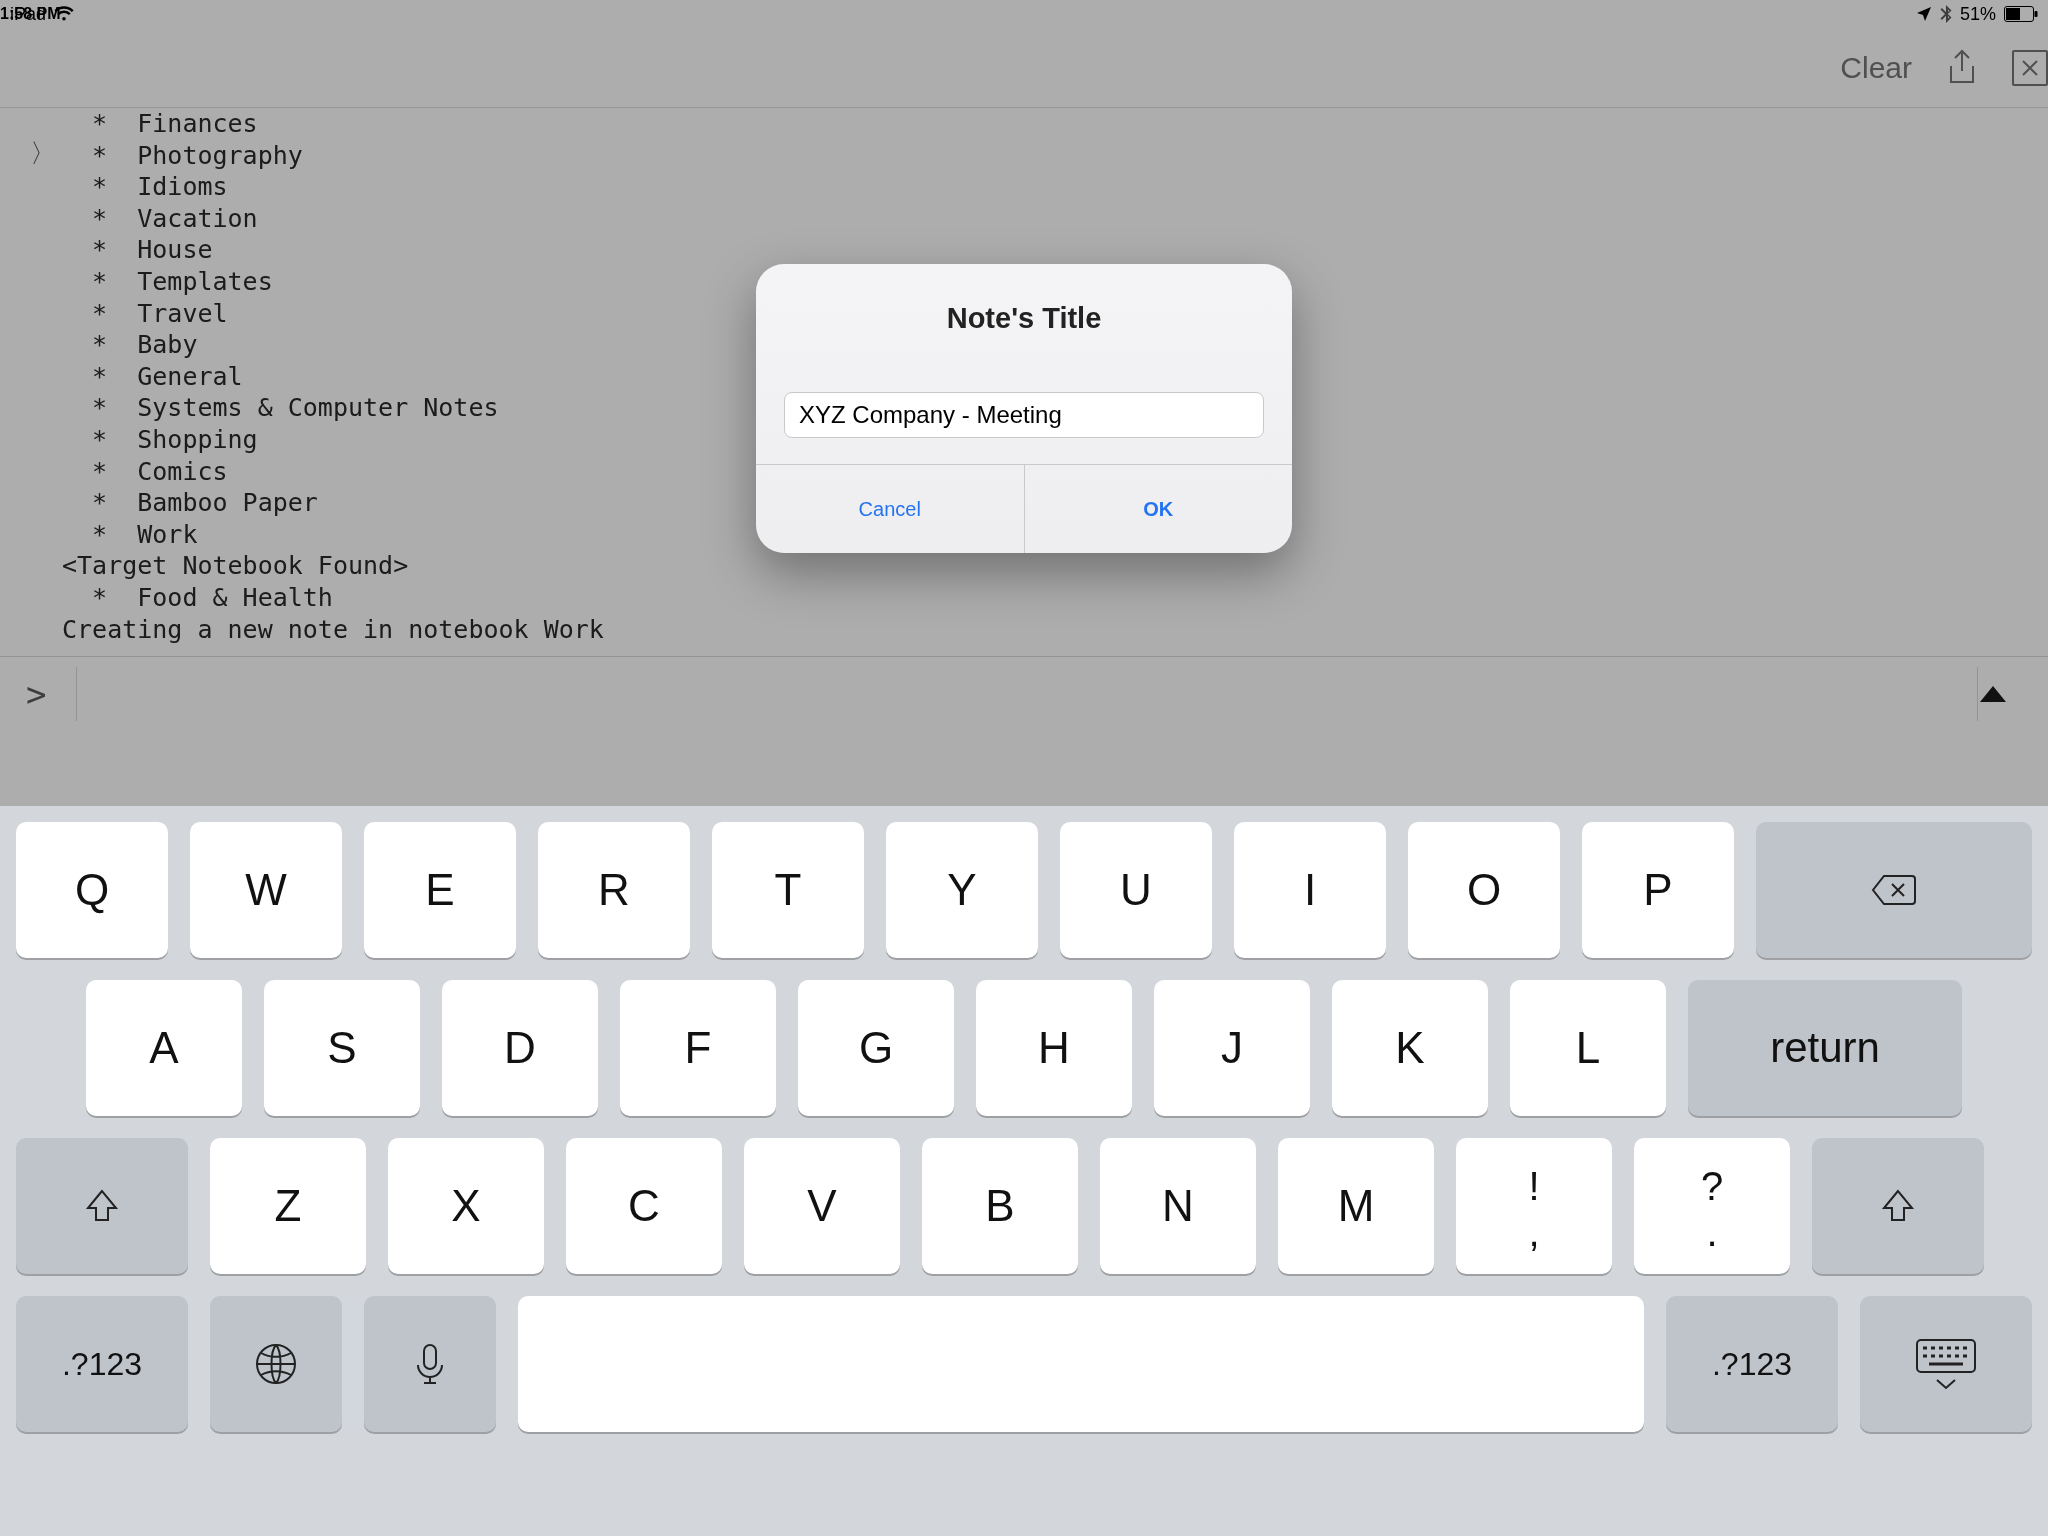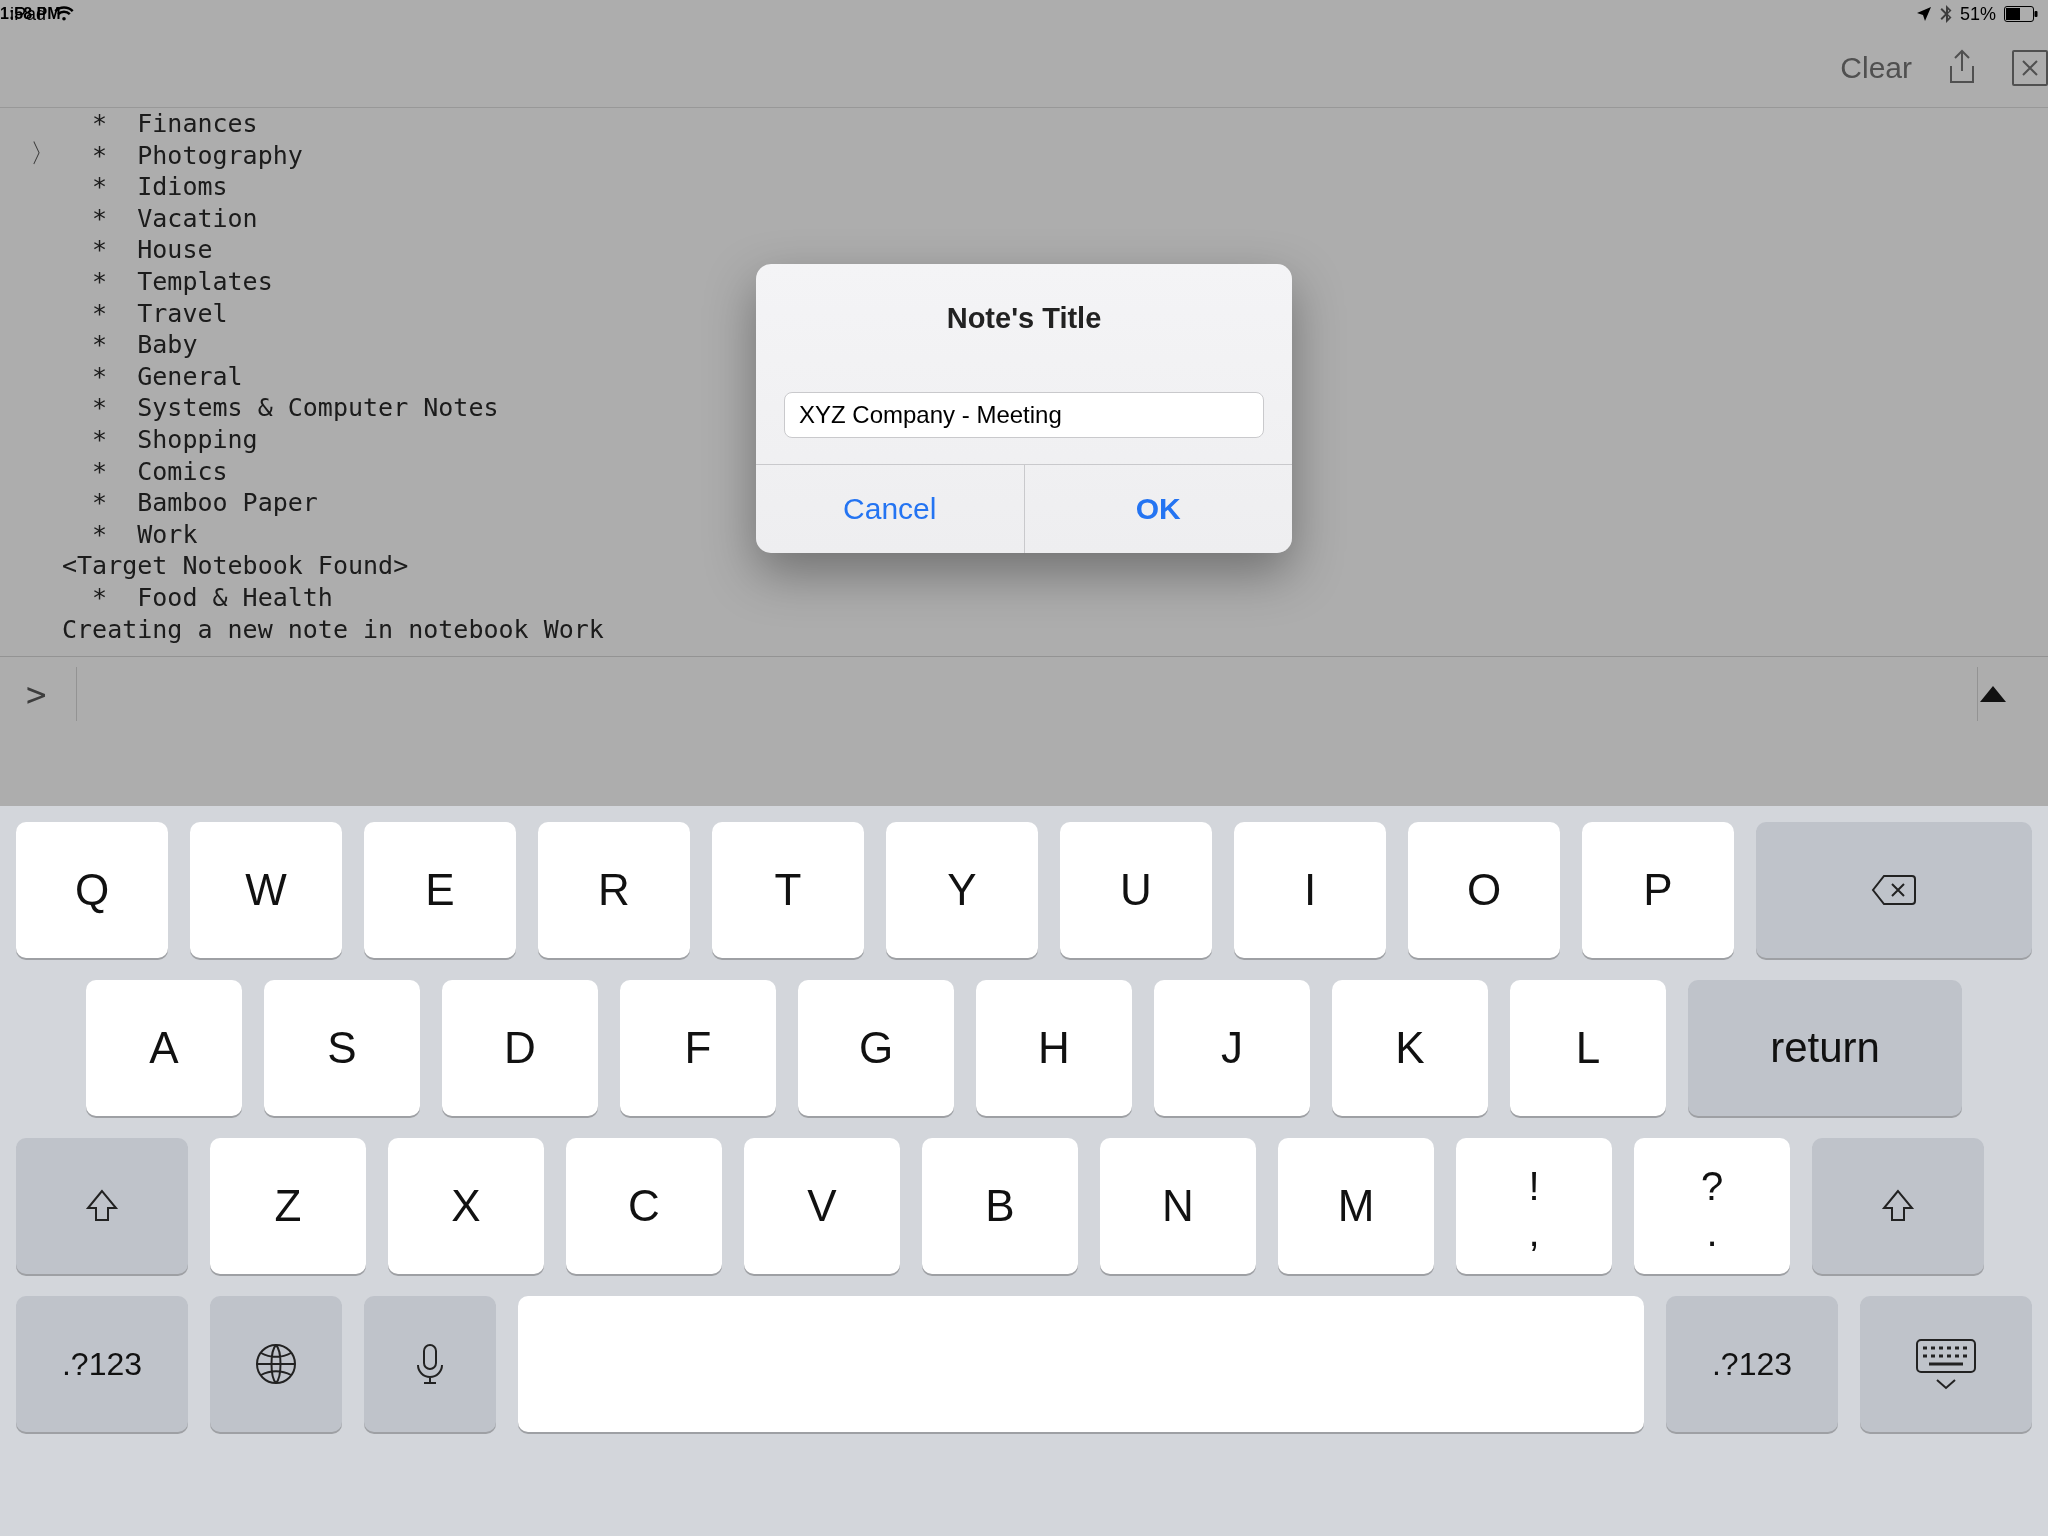--- a/index.html
+++ b/index.html
@@ -135,21 +135,21 @@
   }
 
   
   .modal {
     position: absolute;
     z-index: 30;
     width: 536px;
     left: 50%;
     top: 264px;
     transform: translateX(-50%);
-    border-radius: 15px;
+    border-radius: 28px;
     background: linear-gradient(#f4f4f6, #eeeef0);
     box-shadow: 0 20px 50px rgba(0,0,0,0.35);
     overflow: hidden;
   }
   .modal .modal-title {
     text-align: center;
     font-size: 29px;
     font-weight: 600;
     color: #222;
     padding: 38px 0 18px;
@@ -170,21 +170,21 @@
   }
   .modal .modal-actions {
     display: flex;
     border-top: 1px solid #c9c9cc;
   }
   .modal .modal-actions button {
     flex: 1;
     height: 88px;
     background: transparent;
     border: none;
-    font-size: 30px;
+    font-size: 20px;
     color: #2474f2;
   }
   .modal .modal-actions button.ok { font-weight: 600; }
   .modal .modal-actions button + button { border-left: 1px solid #c9c9cc; }
 
   
   .keyboard {
     position: absolute;
     left: 0; right: 0; bottom: 0;
     height: 730px;

